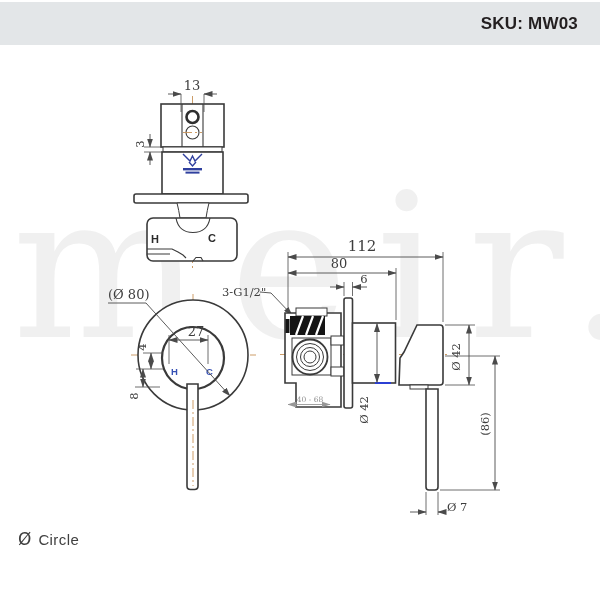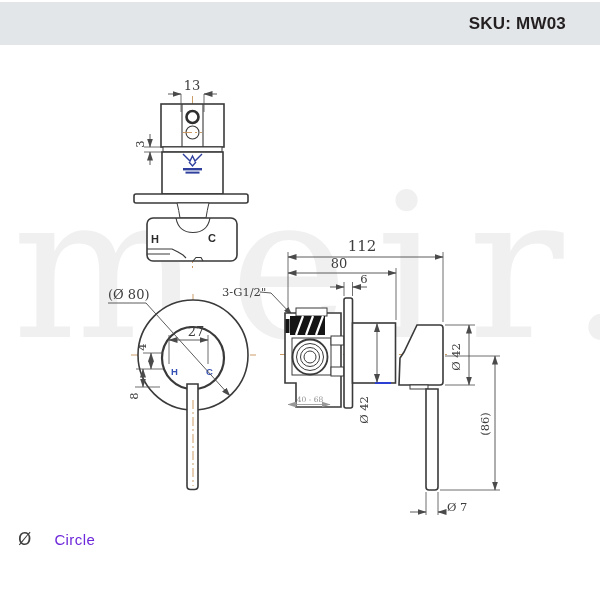--- a/index.html
+++ b/index.html
@@ -1,28 +1,28 @@
 <!DOCTYPE html>
 <html><head>
 <meta charset="utf-8">
 <style>
   html,body{margin:0;padding:0;}
   body{width:600px;height:600px;position:relative;background:#ffffff;overflow:hidden;
        font-family:"Liberation Sans",sans-serif;}
   .header{position:absolute;left:0;top:2px;width:600px;height:43px;background:#e3e6e8;
           display:flex;align-items:center;justify-content:flex-end;box-sizing:border-box;
-          padding-right:34px;z-index:5;}
+          padding-right:22px;z-index:5;}
   .sku{font-weight:bold;font-size:17px;color:#231f20;letter-spacing:.2px;}
   .watermark{position:absolute;left:12px;top:168px;z-index:1;
              font-family:"DejaVu Serif",serif;font-size:200px;line-height:1;
              color:rgba(40,40,40,0.07);letter-spacing:28px;user-select:none;}
   svg.drawing{position:absolute;left:0;top:0;z-index:2;}
   .footer{position:absolute;left:18px;top:529px;z-index:5;display:flex;align-items:center;gap:7px;}
   .footer .sym{font-size:17px;color:#3f3f3f;font-family:"DejaVu Sans",sans-serif;}
-  .footer .lbl{font-size:15px;color:#6d28d9;letter-spacing:.4px;margin-left:16px;}
+  .footer .lbl{font-size:15px;color:#404040;letter-spacing:.4px;}
   
   .obj{stroke:#3a3a3a;stroke-width:1.6;fill:#ffffff;}
   .objthin{stroke:#3a3a3a;stroke-width:1;fill:#ffffff;}
   .ln{stroke:#3a3a3a;stroke-width:1.1;fill:none;}
   .dim{stroke:#4a4a4a;stroke-width:.9;fill:none;}
   .ext{stroke:#4a4a4a;stroke-width:.8;fill:none;}
   .cl{stroke:#c79257;stroke-width:.9;fill:none;stroke-dasharray:9 3 2 3;}
   .dtxt{fill:#3d3d3d;font-family:"DejaVu Serif",serif;font-size:13px;}
   .dtxt.big{font-size:15px;}
   .dtxt.sm{font-size:11.5px;}

